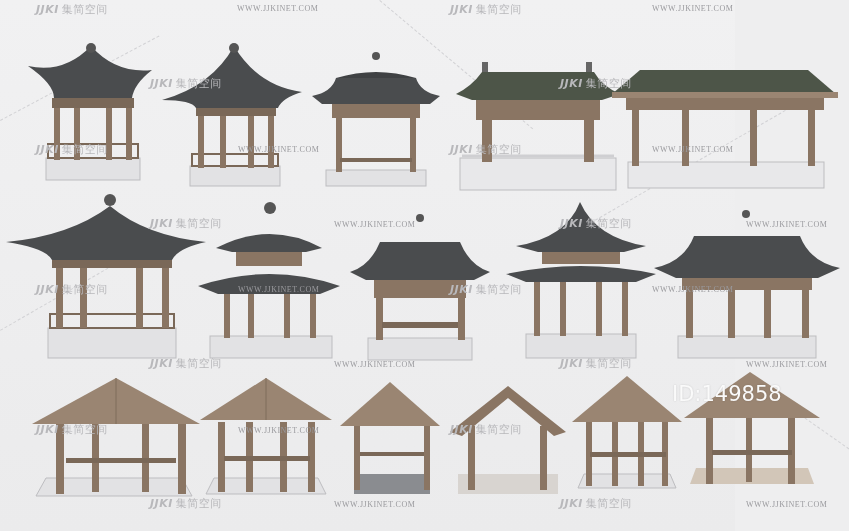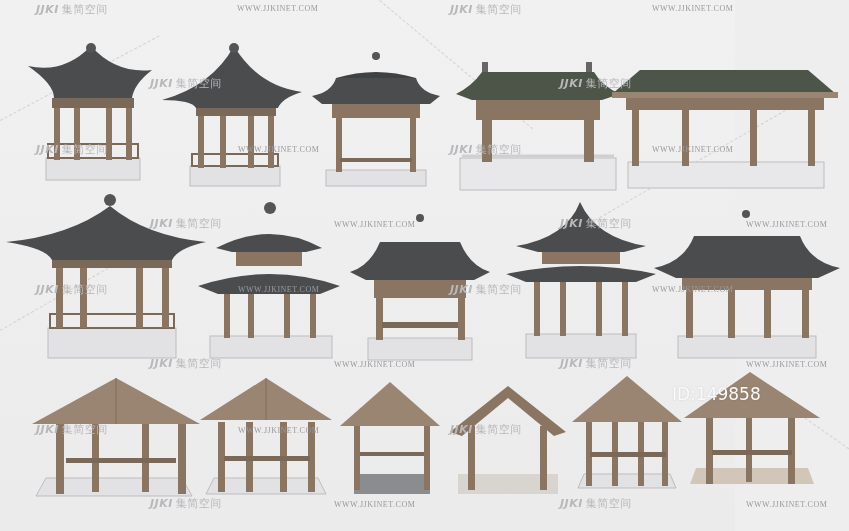--- a/index.html
+++ b/index.html
@@ -4,21 +4,21 @@
 <style>
   html,body{margin:0;padding:0;}
   body{width:849px;height:531px;overflow:hidden;background:#eeeeef;font-family:"DejaVu Sans",sans-serif;position:relative;}
   .stage{position:absolute;left:0;top:0;width:735px;height:531px;background:linear-gradient(180deg,#f1f1f2 0%,#ebebec 100%);}
   .wm{position:absolute;color:#b8b8bb;font-size:11px;letter-spacing:0.5px;white-space:nowrap;z-index:5;}
   .wm.url{font-size:8px;color:#9a9a9e;font-family:Liberation Serif, serif;}
   .wm .logo{font-weight:bold;font-style:italic;margin-right:3px;}
   .pav{position:absolute;z-index:2;}
   .id-mark{position:absolute;left:672px;top:384px;z-index:6;color:#fafafa;text-shadow:0 0 2px rgba(0,0,0,0.15);}
   .id-mark .t1{font-size:20px;line-height:22px;}
-  .id-mark .t2{font-size:17px;line-height:20px;}
+  .id-mark .t2{font-size:21px;line-height:20px;}
   .diag{position:absolute;z-index:1;border-top:1px dashed #d2d2d5;transform-origin:0 0;}
 </style>
 </head>
 <body>
 
 <div class="stage">
 
   <div class="diag" style="left:0;top:120px;width:180px;transform:rotate(-28deg);"></div>
   <div class="diag" style="left:380px;top:0;width:200px;transform:rotate(40deg);"></div>
   <div class="diag" style="left:560px;top:240px;width:260px;transform:rotate(-30deg);"></div>

